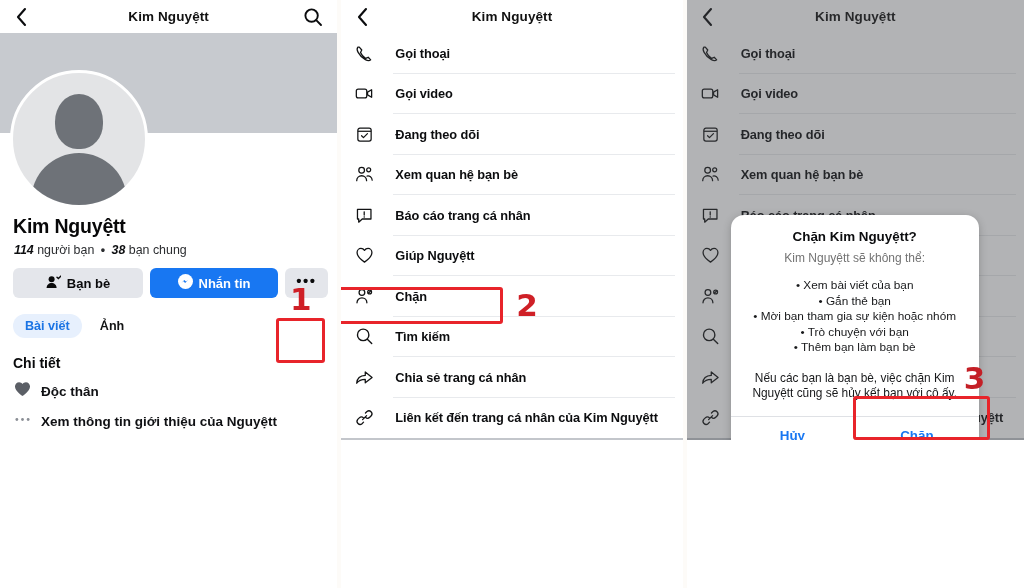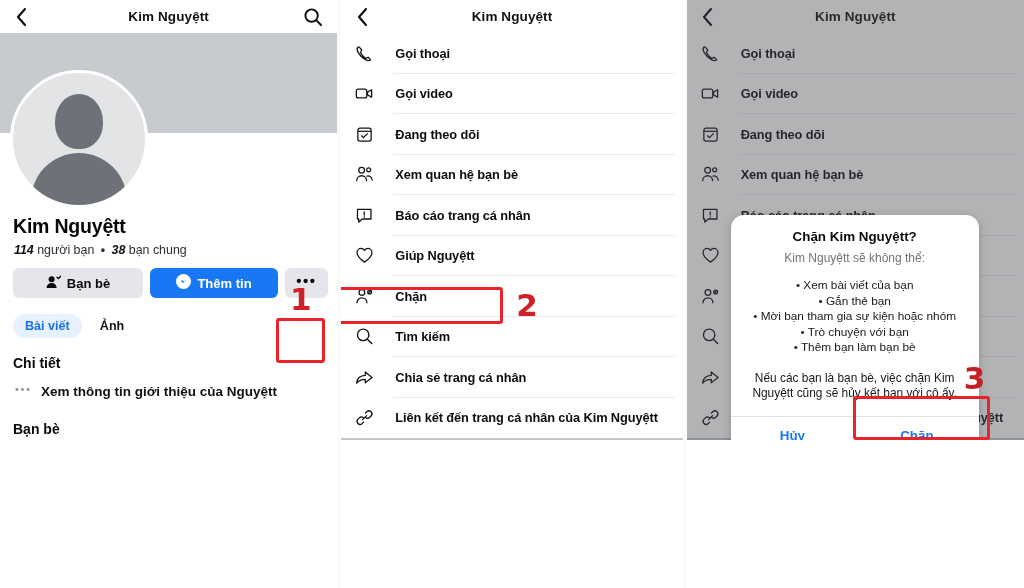--- a/index.html
+++ b/index.html
@@ -198,34 +198,42 @@
           </span>
           <span>Bạn bè</span>
         </div>
         <div class="btn btn-msg">
           <span>
             <svg width="15" height="15" viewBox="0 0 16 16">
                 <circle cx="8" cy="8" r="8" fill="#ffffff"></circle>
                 <path d="M3.6 9.6l3.1-3.3 1.8 1.8 2.2-1.8-3.1 3.3-1.8-1.8z" fill="#1877f2"></path>
               </svg>
           </span>
-          <span>Thêm tin</span>
+          <span>Nhắn tin</span>
         </div>
         <div class="btn btn-more">
           <span>•••</span>
         </div>
       </div>
 
       <div class="tabs">
         <div class="tab tab-active">Bài viết</div>
         <div class="tab tab-idle">Ảnh</div>
       </div>
 
       <div class="sec-title">Chi tiết</div>
 
+      <div class="detail-row">
+        <span>
+          <svg width="17" height="16" viewBox="0 0 18 17">
+              <path d="M9 16S1 10.8 1 5.9C1 3.2 3 1.2 5.4 1.2 6.9 1.2 8.2 2 9 3.2 9.8 2 11.1 1.2 12.6 1.2 15 1.2 17 3.2 17 5.9 17 10.8 9 16 9 16z" fill="#5b5f66"></path>
+            </svg>
+        </span>
+        <span class="dtext">Độc thân</span>
+      </div>
 
       <div class="detail-row">
         <span>
           <svg width="17" height="16" viewBox="0 0 18 17">
               <circle cx="3" cy="9" r="1.5" fill="#8a8e95"></circle>
               <circle cx="9" cy="9" r="1.5" fill="#8a8e95"></circle>
               <circle cx="15" cy="9" r="1.5" fill="#8a8e95"></circle>
             </svg>
         </span>
         <span class="dtext reg">Xem thông tin giới thiệu của Nguyệtt</span>

